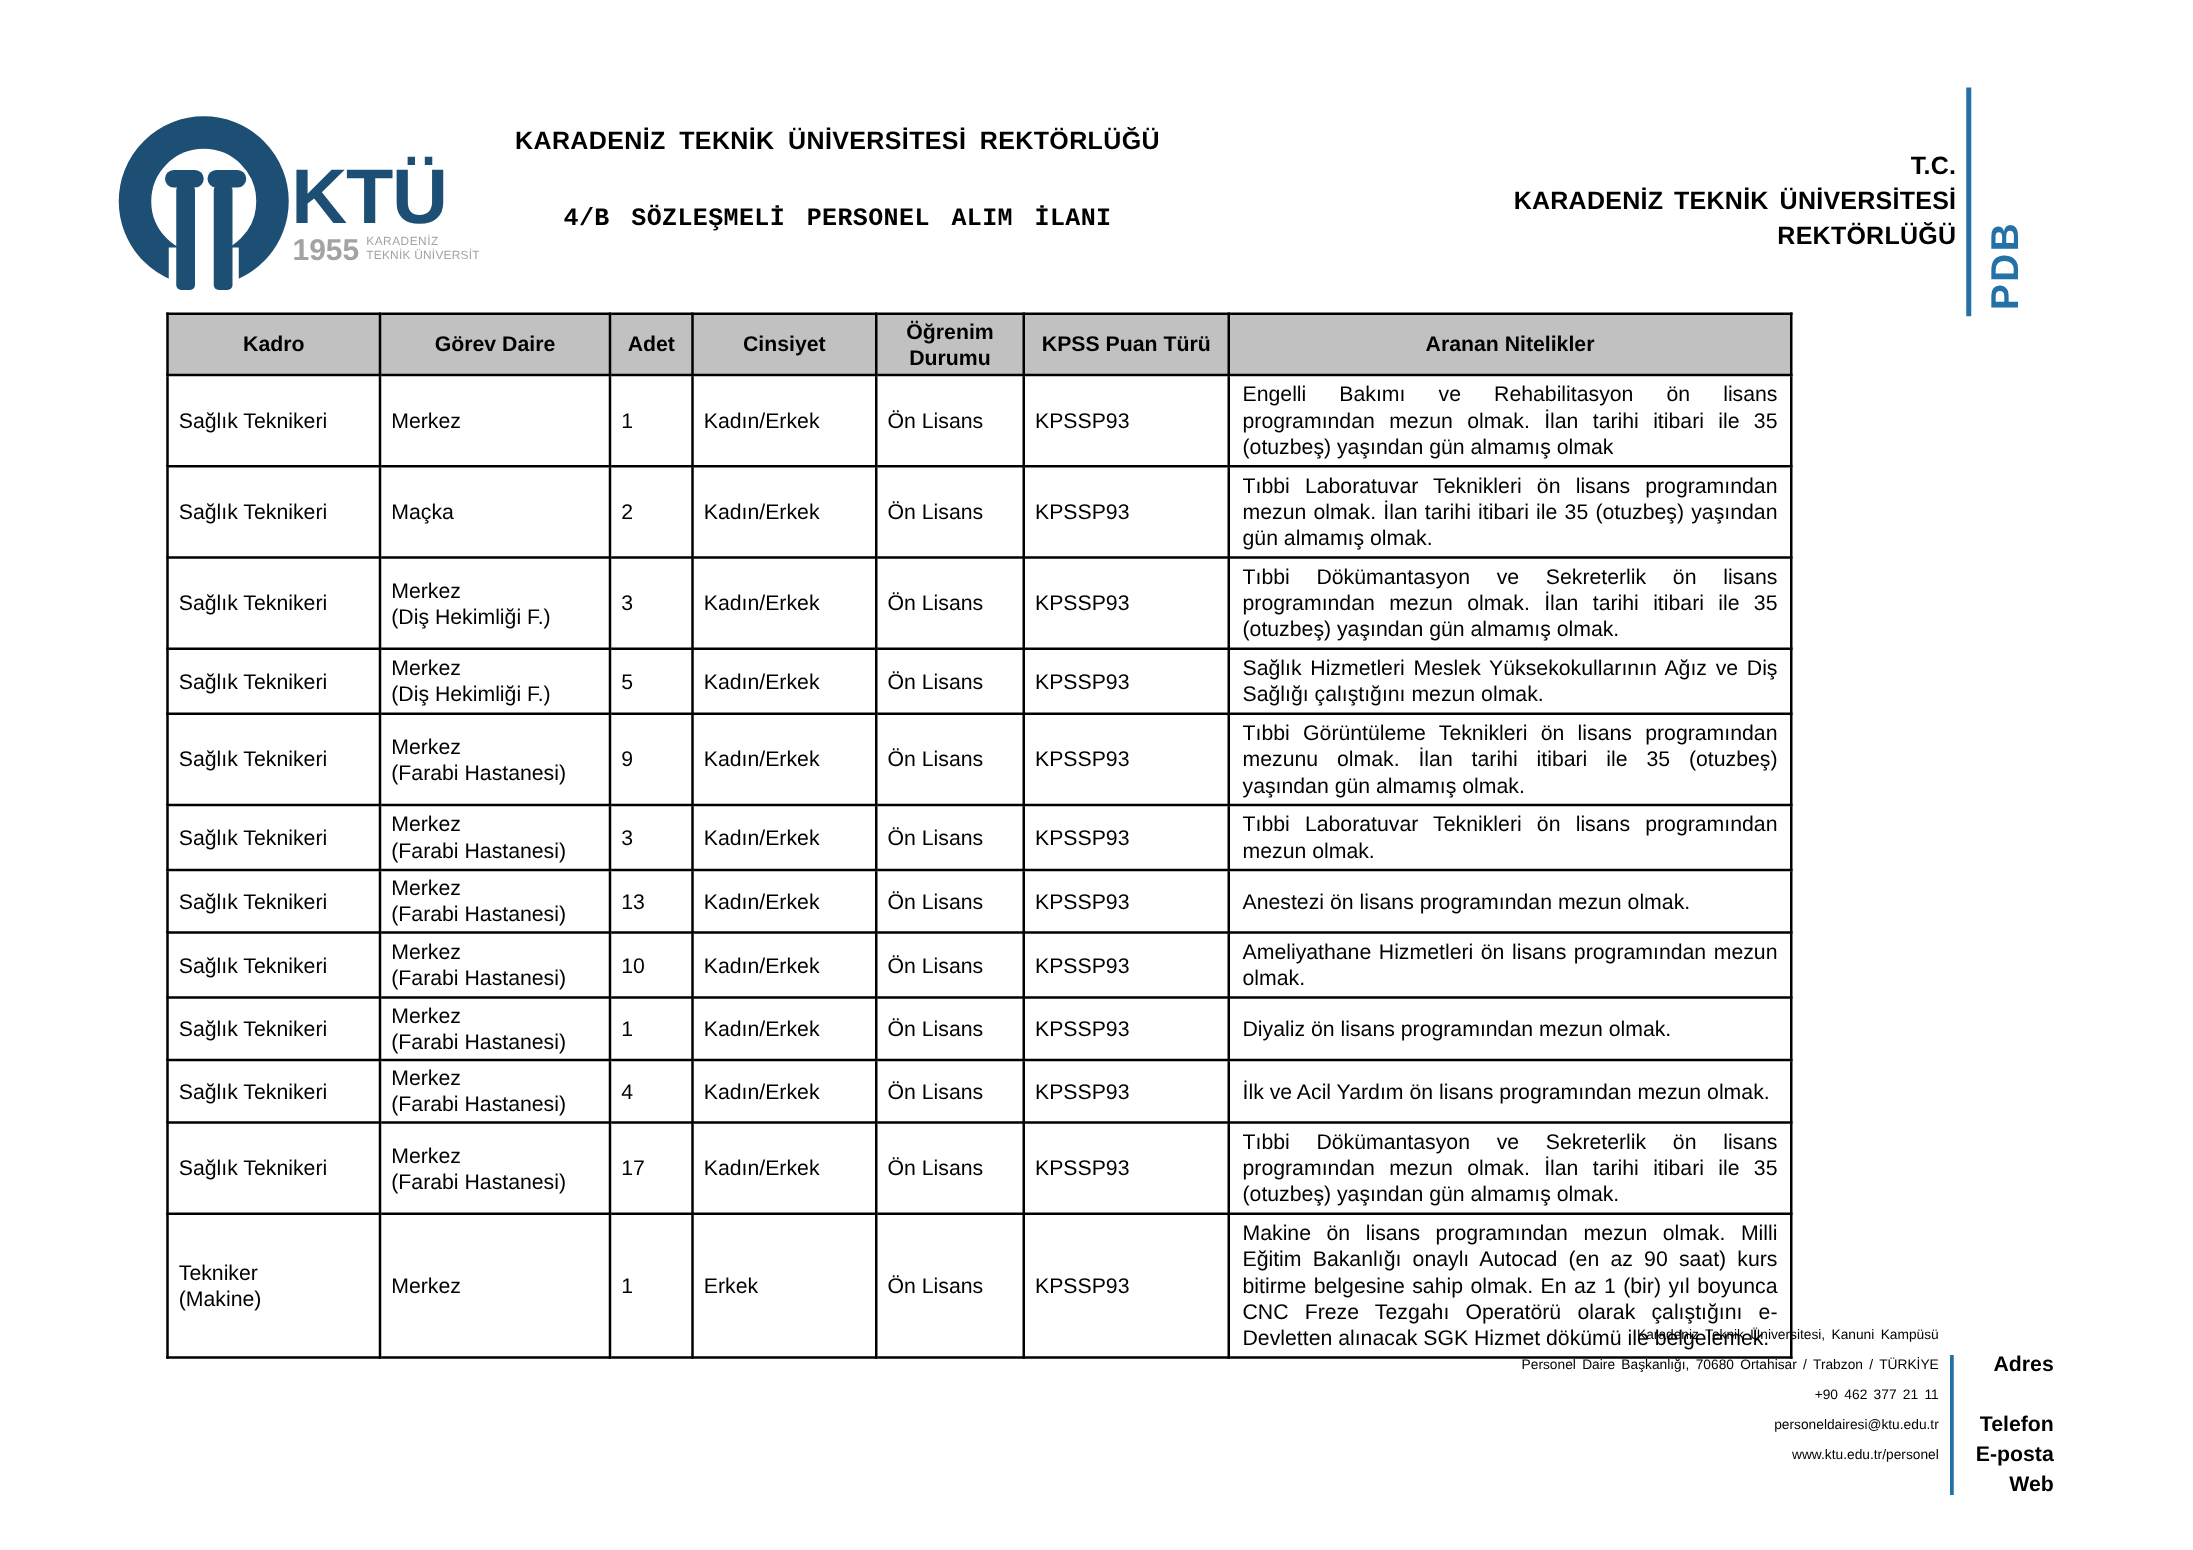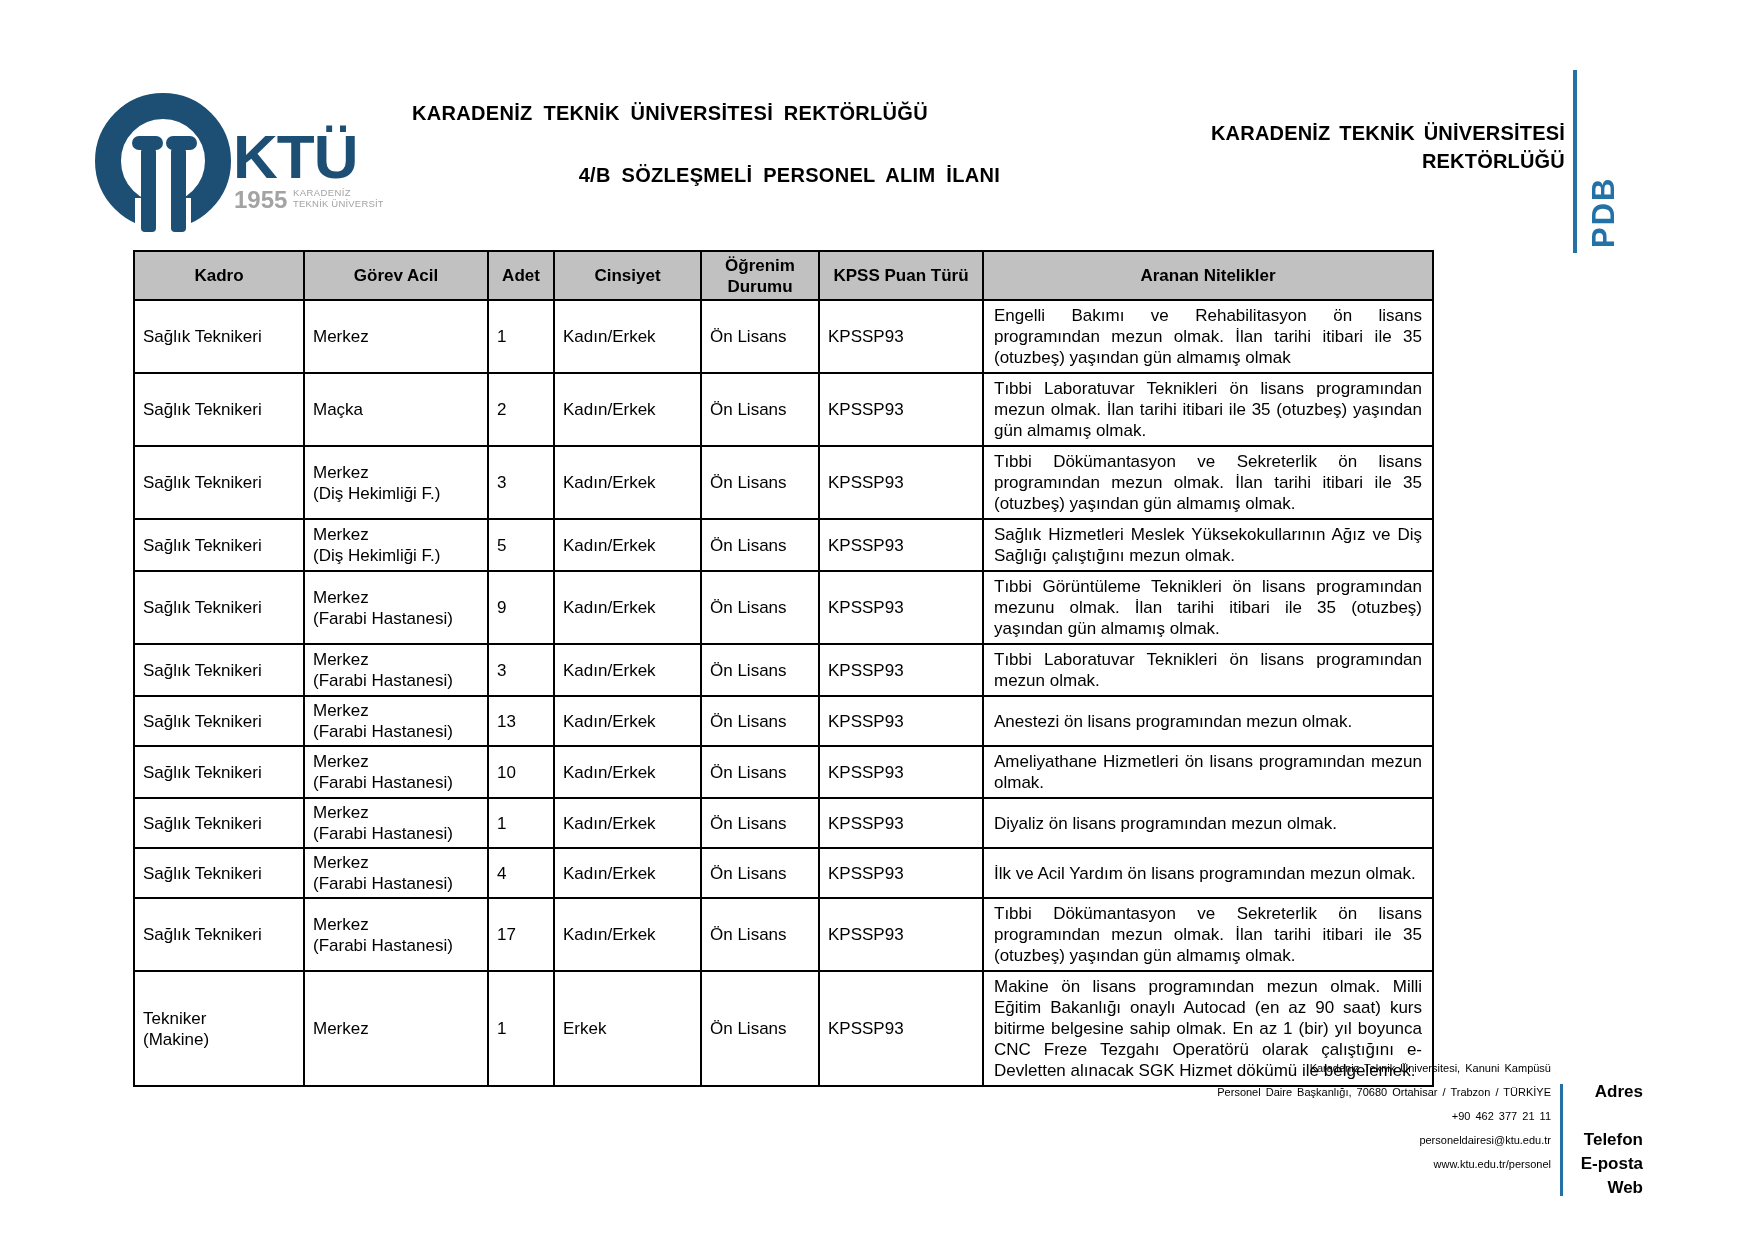--- a/index.html
+++ b/index.html
@@ -5,22 +5,22 @@
   html,body{margin:0;padding:0;}
   body{
     width:1754px;height:1240px;position:relative;background:#ffffff;
     font-family:"Liberation Sans", sans-serif;color:#000;overflow:hidden;
     -webkit-font-smoothing:antialiased;
   }
   
   .logo{position:absolute;left:93px;top:86px;}
   .title1{position:absolute;left:340px;top:102px;width:660px;text-align:center;
     font-size:20px;font-weight:bold;word-spacing:5px;letter-spacing:.3px;}
-  .title2{position:absolute;left:340px;top:164px;width:660px;text-align:right;
-    font-size:20px;font-weight:bold;word-spacing:5px;letter-spacing:.3px;}
+  .title2{position:absolute;left:340px;top:164px;width:660px;text-align:center;
+    font-size:20px;font-weight:bold;word-spacing:5px;letter-spacing:.3px;font-family:Liberation Mono, monospace;}
   .right-block{position:absolute;left:1015px;top:119px;width:550px;text-align:right;}
   .right-block .b{font-size:20px;font-weight:bold;line-height:28px;letter-spacing:.2px;word-spacing:3px;}
   .right-block .blue{font-size:20px;line-height:30px;color:#2e86c1;word-spacing:2px;}
   .vline{position:absolute;left:1573px;top:70px;width:4px;height:183px;background:#2471a8;}
   .pdb{position:absolute;left:1586px;top:168px;height:80px;color:#2471a8;font-weight:bold;
     font-size:31px;letter-spacing:2px;writing-mode:vertical-rl;transform:rotate(180deg);}
   
   table.positions{position:absolute;left:133px;top:250px;width:1299px;
     border-collapse:collapse;table-layout:fixed;}
   table.positions th, table.positions td{border:2px solid #000;}
@@ -55,40 +55,41 @@
     <text x="141" y="122" font-size="24" font-weight="bold" fill="#a3a3a3" font-family="Liberation Sans, sans-serif">1955</text>
     <text x="200" y="110" font-size="9.5" fill="#a3a3a3" letter-spacing=".4" font-family="Liberation Sans, sans-serif">KARADENİZ</text>
     <text x="200" y="121" font-size="9.5" fill="#a3a3a3" letter-spacing=".2" font-family="Liberation Sans, sans-serif">TEKNİK ÜNİVERSİTESİ</text>
   </svg>
 </div>
 
 <div class="title1">KARADENİZ TEKNİK ÜNİVERSİTESİ REKTÖRLÜĞÜ</div>
 <div class="title2">4/B SÖZLEŞMELİ PERSONEL ALIM İLANI</div>
 
 <div class="right-block">
+  <div class="b">T.C.</div>
   <div class="b">KARADENİZ TEKNİK ÜNİVERSİTESİ</div>
   <div class="b">REKTÖRLÜĞÜ</div>
 </div>
 <div class="vline"></div>
 <div class="pdb">PDB</div>
 
 <table class="positions">
   <colgroup>
     <col style="width:170px">
       <col style="width:184px">
       <col style="width:66px">
     <col style="width:147px">
       <col style="width:118px">
       <col style="width:164px">
     <col style="width:450px">
   </colgroup>
   <thead>
     <tr>
       <th>Kadro</th>
-      <th>Görev Acil</th>
+      <th>Görev Daire</th>
       <th>Adet</th>
       <th>Cinsiyet</th>
       <th>Öğrenim Durumu</th>
       <th>KPSS Puan Türü</th>
       <th>Aranan Nitelikler</th>
     </tr>
   </thead>
   <tbody>
       <tr>
         <td>Sağlık Teknikeri</td>

